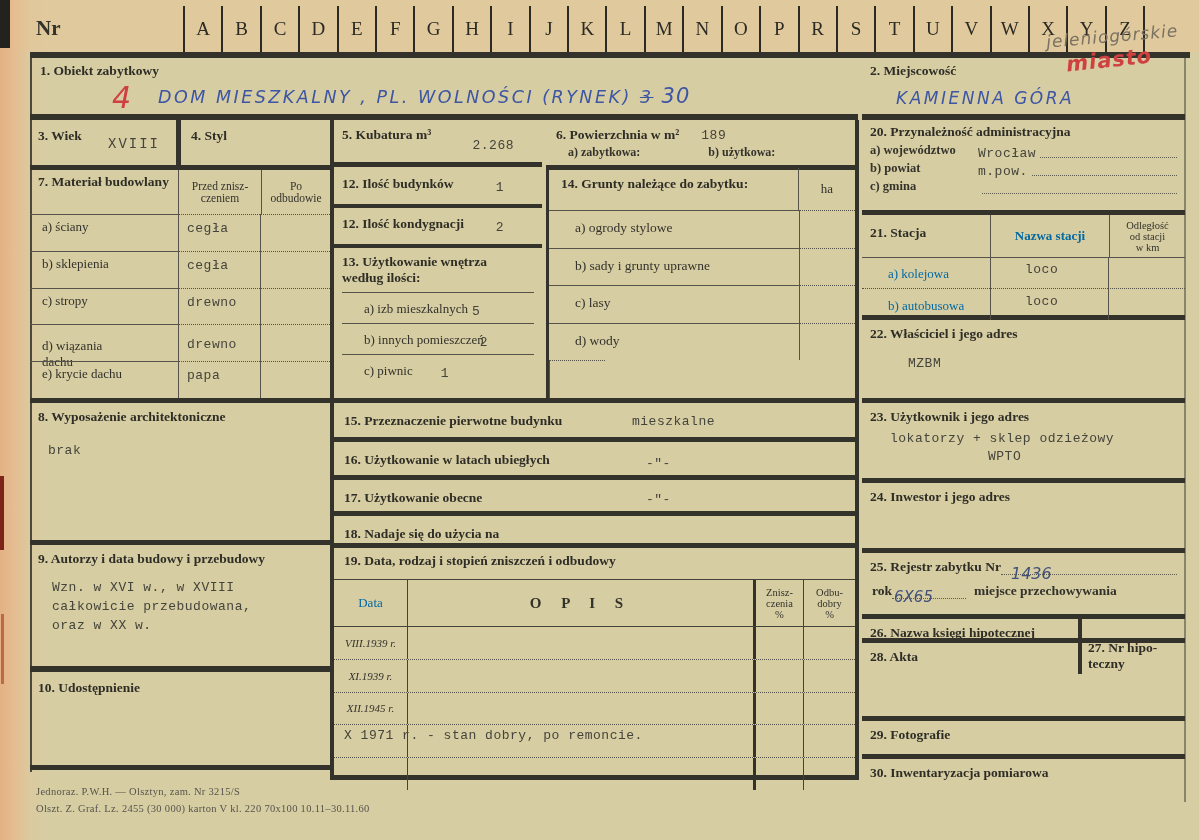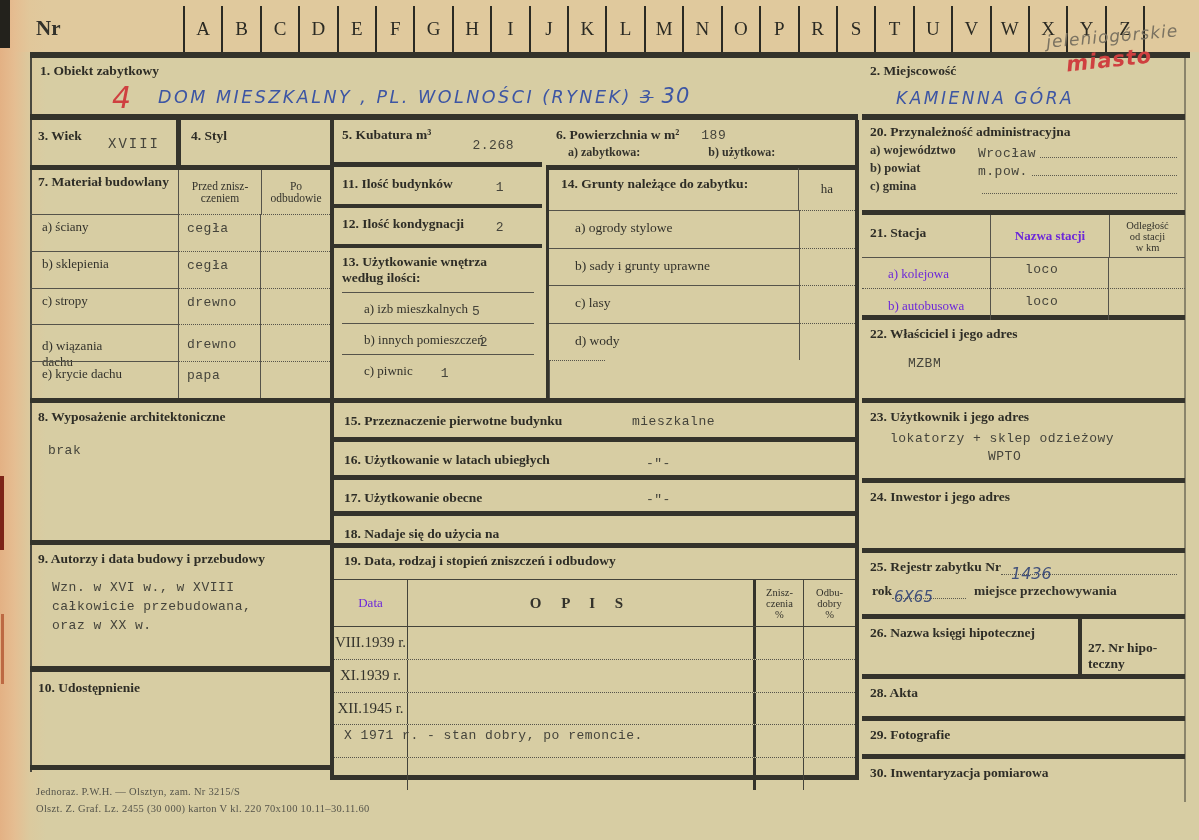--- a/index.html
+++ b/index.html
@@ -4,21 +4,21 @@
 <style>
   html,body{margin:0;padding:0;}
   #page{position:relative;width:1199px;height:840px;background:#d7cda3;overflow:hidden;
         font-family:"Liberation Serif","DejaVu Serif",serif;color:#33322b;}
   #left-strip{position:absolute;left:0;top:0;width:46px;height:840px;
         background:linear-gradient(90deg,#e3b184 0,#e5bd91 14px,rgba(227,196,150,.35) 30px,rgba(227,196,150,0) 46px);pointer-events:none;}
   #hdr-strip{position:absolute;left:0;top:0;width:1199px;height:52px;background:#e0c99d;}
   .sec{position:absolute;box-sizing:border-box;}
   .bar{background:#34332b;}
   .lbl{font-weight:bold;font-size:13.5px;color:#2e2d26;}
-  .lbl-n{font-size:13px;color:#6d28d9;}
+  .lbl-n{font-size:13px;color:#0369a1;}
   .typed{font-family:"Liberation Mono","DejaVu Sans Mono",monospace;color:#45443b;font-size:13px;letter-spacing:.5px;}
   .hand{font-family:"DejaVu Sans",sans-serif;font-style:italic;}
   .hand-blue{color:#3c55a4;letter-spacing:2.5px;}
   .hand-red{color:#cf4040;}
   .hand-pencil{color:#7b7362;}
   .hand-ink{color:#41507a;}
   .pre{white-space:pre-line;}
   .dots{border-bottom:1.5px dotted #5d5b4f;flex:1;height:14px;}
   
   #nr-label{position:absolute;left:36px;top:16px;font-size:21px;font-weight:bold;}
@@ -98,32 +98,32 @@
   #s19{left:334px;top:543px;width:521px;height:237px;border-top:5px solid #34332b;border-bottom:5px solid #34332b;padding:0;}
   #s19 .cap{padding:5px 10px;}
   #s19 .tbl{position:absolute;left:0;top:31px;right:0;bottom:0;border-top:1.5px solid #44433a;}
   #s19 .thead{display:flex;height:46px;border-bottom:1.5px solid #44433a;}
   #s19 .td-date{width:74px;border-right:1.5px solid #44433a;display:flex;align-items:center;justify-content:center;box-sizing:border-box;}
   #s19 .td-opis{flex:1;display:flex;align-items:center;justify-content:center;}
   #s19 .thead .td-opis{font-size:15px;font-weight:bold;letter-spacing:8px;}
   #s19 .td-zn{width:50px;border-left:3px solid #34332b;font-size:10.5px;text-align:center;display:flex;align-items:center;justify-content:center;box-sizing:border-box;}
   #s19 .td-od{width:52px;border-left:1.5px solid #44433a;font-size:10.5px;text-align:center;display:flex;align-items:center;justify-content:center;box-sizing:border-box;}
   #s19 .trow{display:flex;height:31.8px;border-bottom:1.5px dotted #55534a;}
-  #s19 .trow .td-date{font-size:15px;}
+  #s19 .trow .td-date{font-size:11px;font-style:italic;}
   #s19 .entry{position:absolute;left:10px;top:180px;font-size:13px;}
   #s25{left:862px;top:548px;width:323px;height:66px;border-top:5px solid #34332b;padding:6px 8px;box-sizing:border-box;}
   #s25 .ln1{display:flex;align-items:flex-end;}
   #s25 .ln1 .val{position:relative;top:4px;margin-left:10px;font-size:16px;}
   #s25 .ln2{display:flex;align-items:flex-end;margin-top:8px;margin-left:2px;}
   #s25 .ln2 .dots{flex:0 0 74px;}
   #s25 .ln2 .val{position:relative;top:4px;margin-left:2px;font-size:15px;}
   #s25 .ln2 .pl{margin-left:8px;font-size:13.5px;font-weight:bold;}
   #s26{left:862px;top:614px;width:216px;height:60px;border-top:5px solid #34332b;padding:6px 8px;box-sizing:border-box;}
   #s27{left:1078px;top:614px;width:107px;height:60px;border-top:5px solid #34332b;border-left:4px solid #34332b;padding:21px 6px;box-sizing:border-box;}
-  #s28{left:862px;top:674px;width:323px;height:32px;border-top:5px solid #34332b;padding:6px 8px;}
+  #s28{left:862px;top:638px;width:323px;height:32px;border-top:5px solid #34332b;padding:6px 8px;}
   #s29{left:862px;top:716px;width:323px;height:38px;border-top:5px solid #34332b;padding:6px 8px;}
   #s30{left:862px;top:754px;width:323px;height:50px;border-top:5px solid #34332b;padding:6px 8px;}
   #footer{position:absolute;left:36px;top:784px;font-size:10.5px;color:#55544a;line-height:1.6;letter-spacing:.3px;}
 </style>
 </head>
 <body>
 
 <div id="page">
   <div id="hdr-strip"></div>
   <div id="left-strip"></div>
@@ -252,21 +252,21 @@
       <div class="c2 typed"></div>
     </div>
     <div class="r">
       <div class="c0 pre">e) krycie dachu</div>
       <div class="c1 typed">papa</div>
       <div class="c2 typed"></div>
     </div>
   </div>
 
   <div id="s11" class="sec">
-    <span class="lbl">11. Ilość budynków</span>
+    <span class="lbl">12. Ilość budynków</span>
     <span class="v typed">1</span>
   </div>
   <div id="s12" class="sec">
     <span class="lbl">12. Ilość kondygnacji</span>
     <span class="v typed">2</span>
   </div>
 
   <div id="s13" class="sec">
     <div class="hd2 lbl pre">13. Użytkowanie wnętrza
 według ilości:</div>

